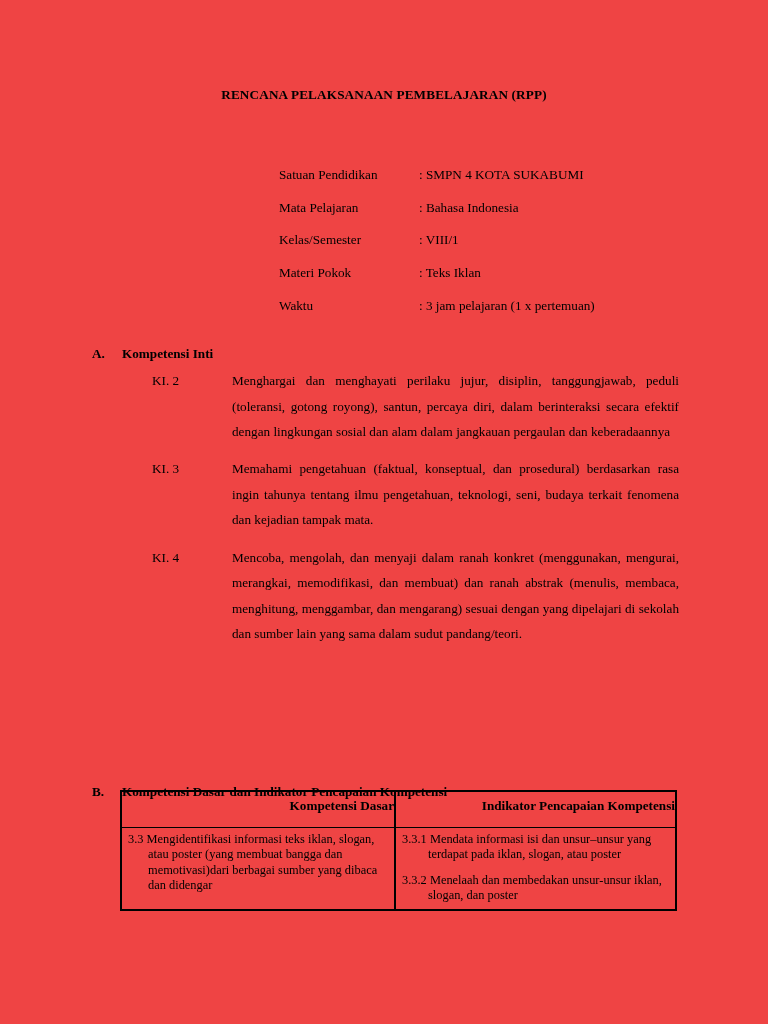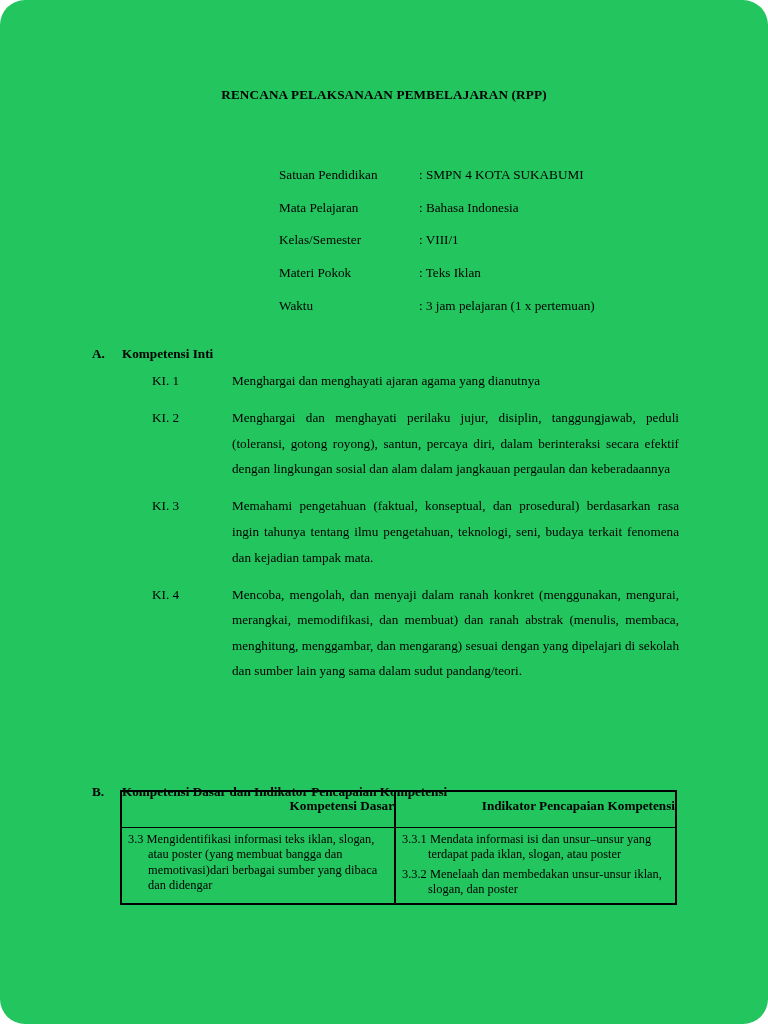--- a/index.html
+++ b/index.html
@@ -15,22 +15,21 @@
     color: #000000;
     overflow: hidden;
     -webkit-font-smoothing: antialiased;
   }
 
   .page {
     position: absolute;
     left: 0; top: 0;
     width: 768px;
     height: 1024px;
-    background: #22c55e;
-    border-radius: 25px;
+    background: #ef4444;
   }
 
   
   .doc-title {
     position: absolute;
     left: 0;
     top: 87px;
     width: 768px;
     text-align: center;
     font-size: 13.2px;
@@ -151,21 +150,21 @@
   .td-inner {
     font-size: 12.4px;
     line-height: 15.3px;
     padding: 4px 5px 6px 6px;
   }
   .hang {
     padding-left: 21px;
     text-indent: -21px;
     margin: 0;
   }
-  .hang + .hang { margin-top: 4px; }
+  .hang + .hang { margin-top: 10px; }
 
   .cell-left .hang { padding-left: 20px; text-indent: -20px; }
   .cell-right .hang { padding-left: 26px; text-indent: -26px; }
 </style>
 </head>
 <body>
 
 <div class="page">
 
   <div class="doc-title">RENCANA PELAKSANAAN PEMBELAJARAN (RPP)</div>
@@ -194,24 +193,20 @@
   </div>
 
   <div class="section" id="section-a">
     <div class="section-head">
       <span class="section-letter">A.</span>
       <span class="section-title">Kompetensi Inti</span>
     </div>
   </div>
 
   <div class="ki-list">
-    <div class="ki-item">
-      <div class="ki-key">KI. 1</div>
-      <div class="ki-text no-justify">Menghargai dan menghayati ajaran agama yang dianutnya</div>
-    </div>
     <div class="ki-item">
       <div class="ki-key">KI. 2</div>
       <div class="ki-text">Menghargai dan menghayati perilaku jujur, disiplin, tanggungjawab, peduli (toleransi, gotong royong), santun, percaya diri, dalam berinteraksi secara efektif dengan lingkungan sosial dan alam dalam jangkauan pergaulan dan keberadaannya</div>
     </div>
     <div class="ki-item">
       <div class="ki-key">KI. 3</div>
       <div class="ki-text">Memahami pengetahuan (faktual, konseptual, dan prosedural) berdasarkan rasa ingin tahunya tentang ilmu pengetahuan, teknologi, seni, budaya terkait fenomena dan kejadian tampak mata.</div>
     </div>
     <div class="ki-item">
       <div class="ki-key">KI. 4</div>

